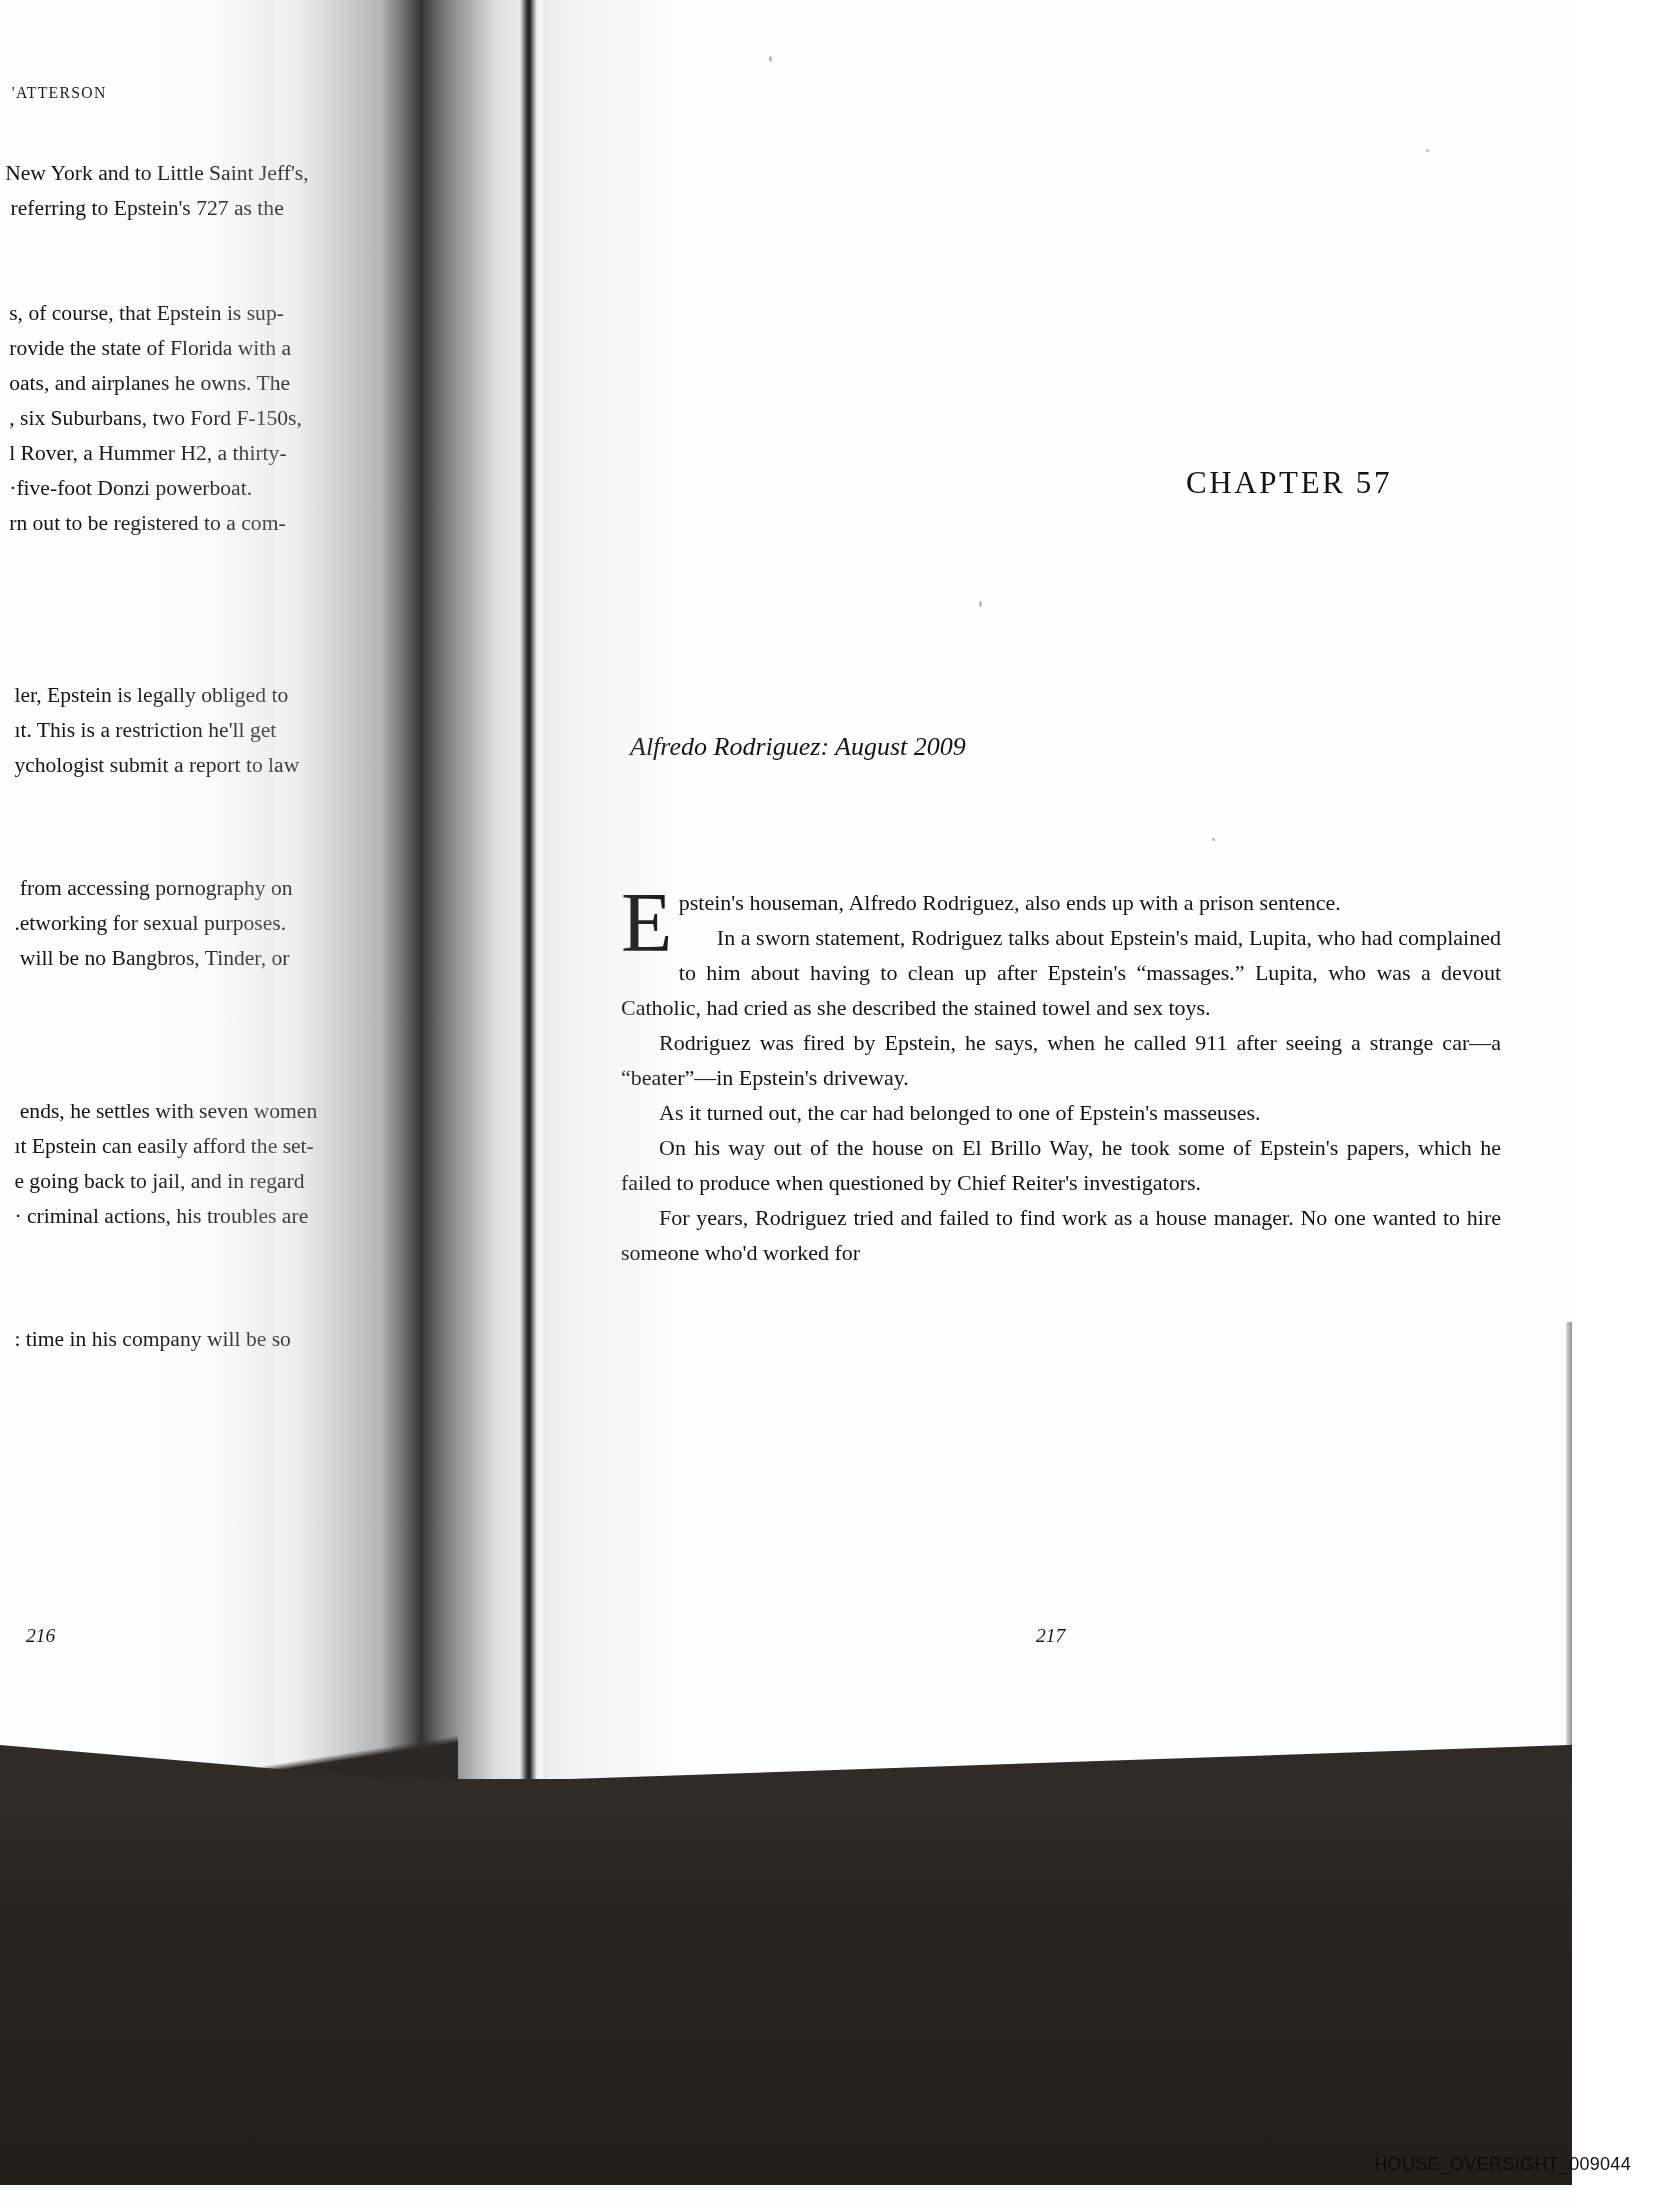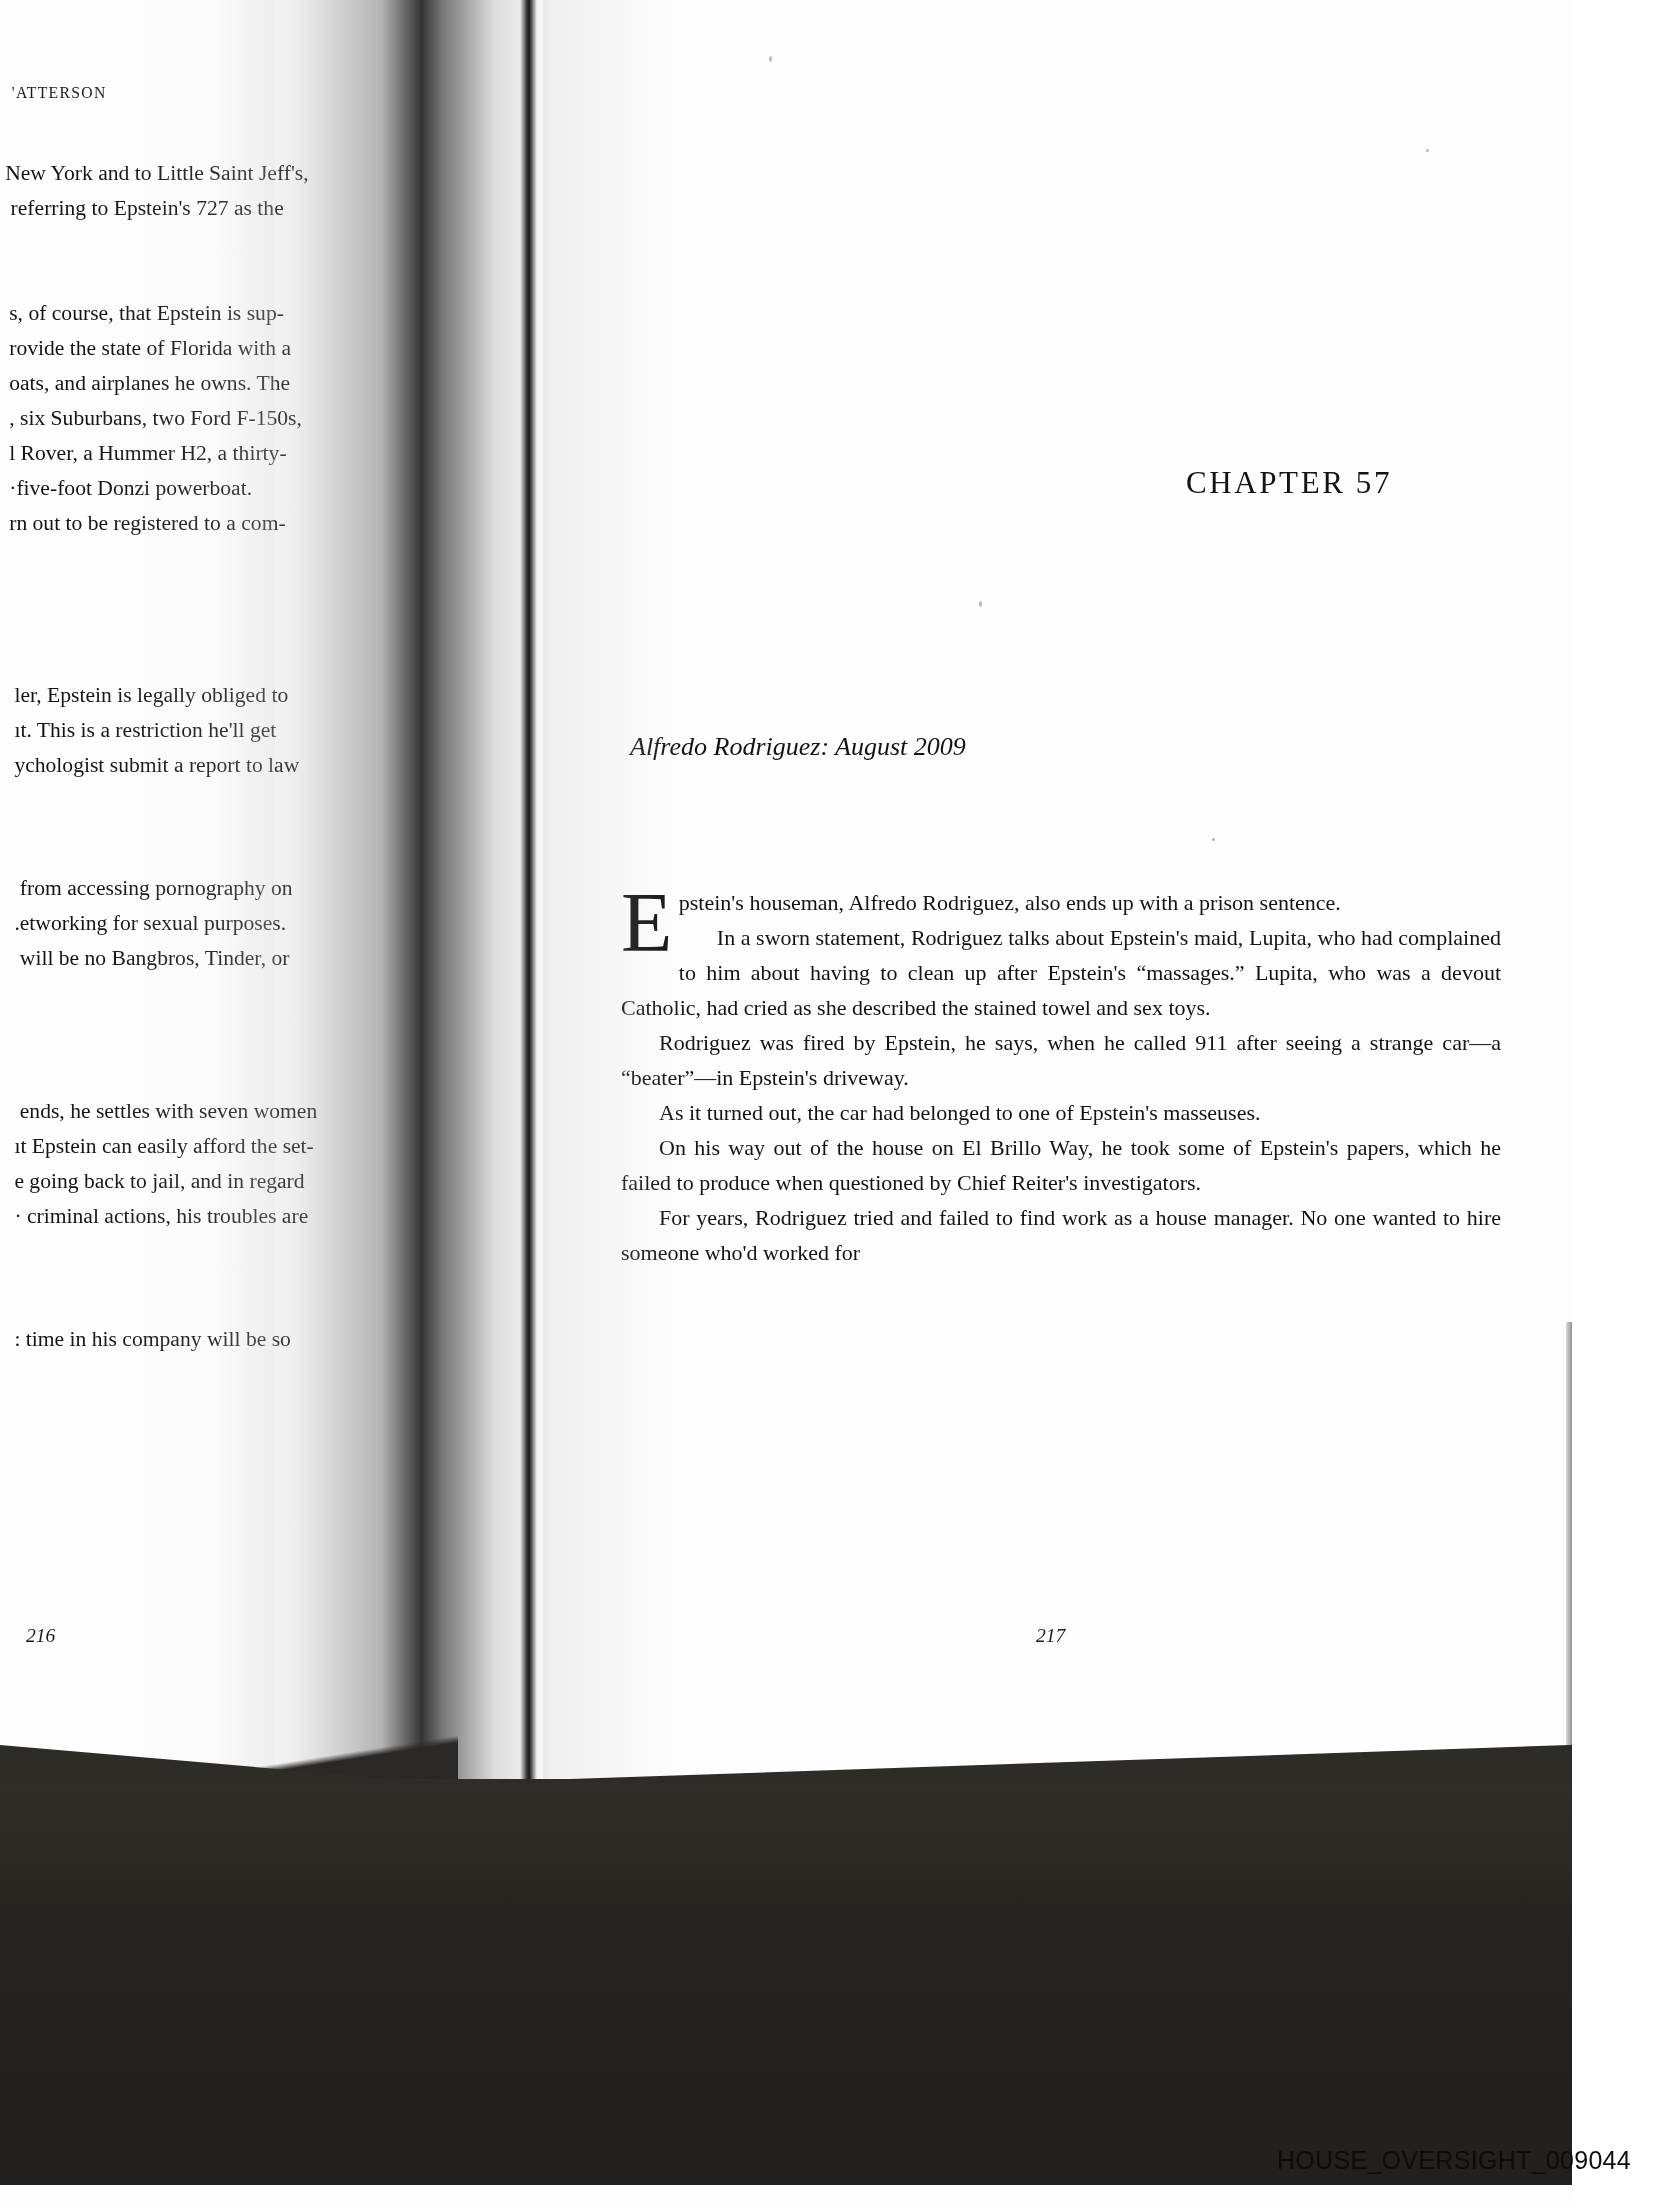--- a/index.html
+++ b/index.html
@@ -242,21 +242,21 @@
 
   
   .speck { position:absolute; background:#b9b9b9; border-radius:50%; }
 
   
   .bates {
     position: absolute;
     right: 38px;
     bottom: 30px;
     font-family: "Liberation Sans", sans-serif;
-    font-size: 25px;
+    font-size: 18px;
     letter-spacing: 0.3px;
     color: #0d0d0d;
     white-space: nowrap;
   }
 </style>
 </head>
 <body>
 
 <div id="page">
 

